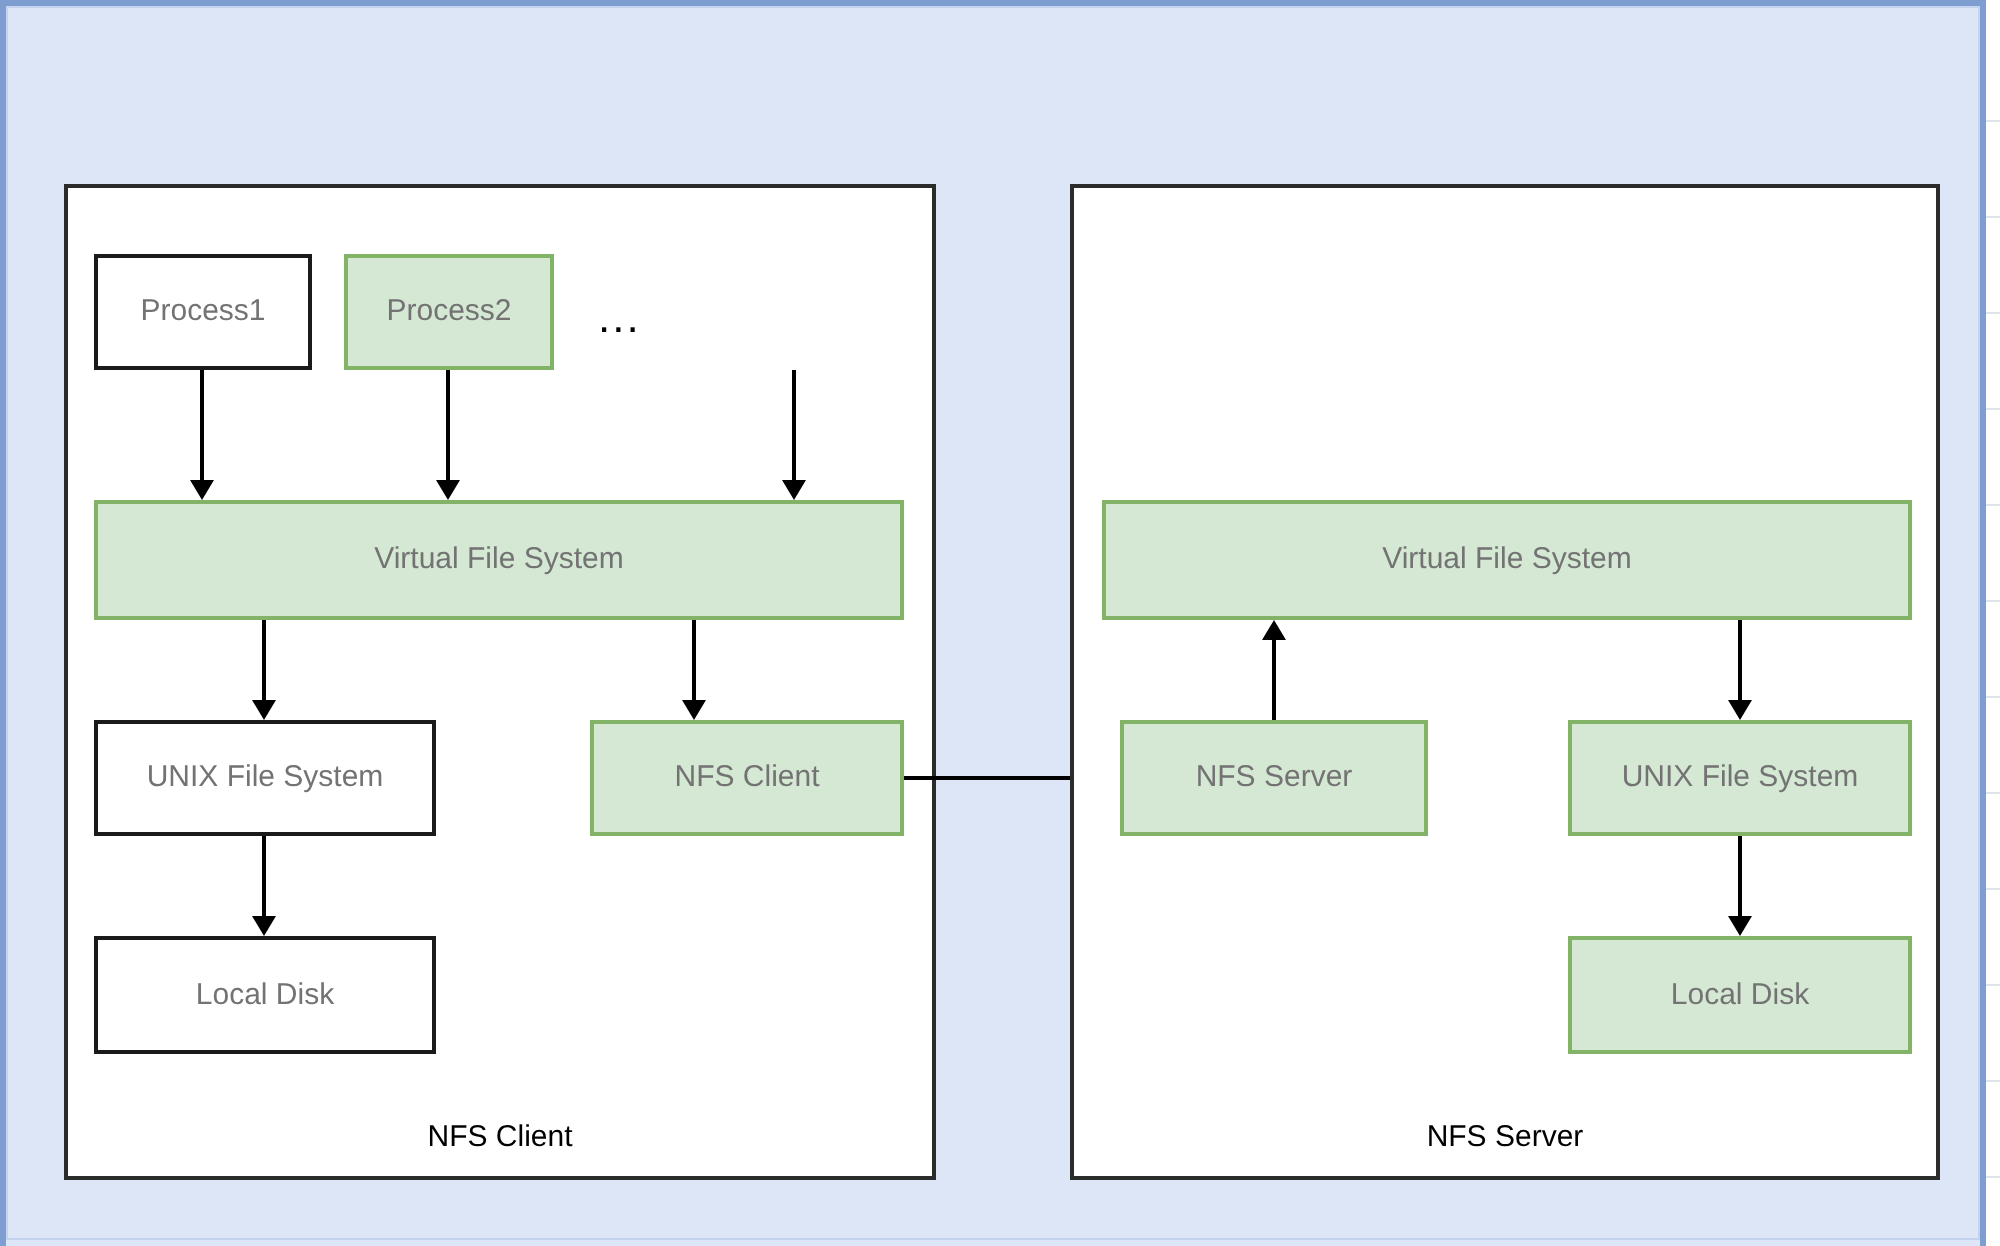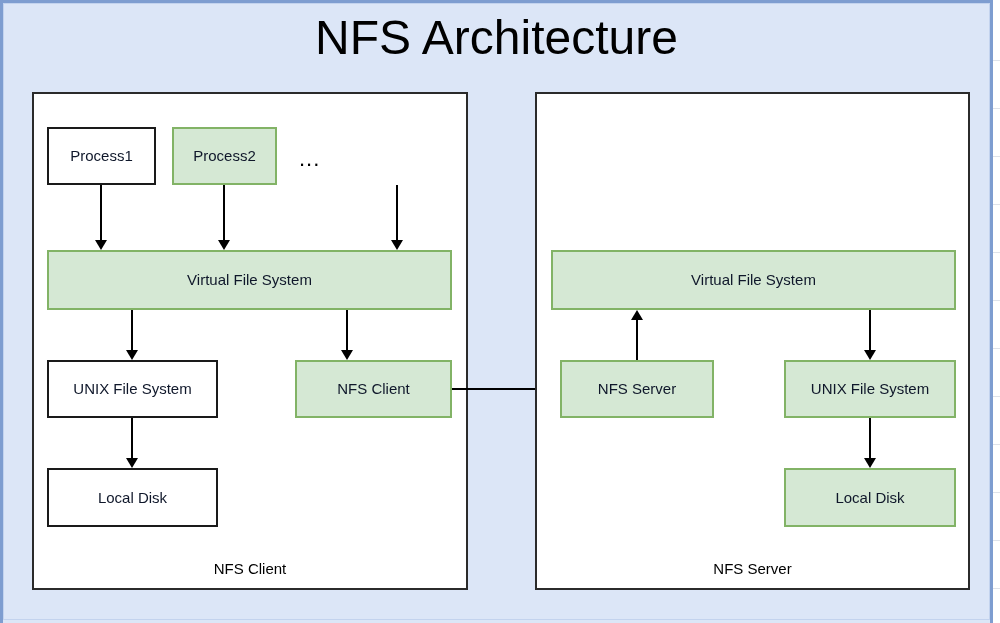--- a/index.html
+++ b/index.html
@@ -85,21 +85,21 @@
   }
   
   .node {
     position: absolute;
     box-sizing: border-box;
     display: flex;
     align-items: center;
     justify-content: center;
     font-size: 15px;
     line-height: 18px;
-    color: #0f172a;
+    color: #737373;
     text-align: center;
     white-space: nowrap;
   }
   .node.white {
     background: #ffffff;
     border: 2px solid #1a1a1a;
   }
   .node.green {
     background: #d5e8d4;
     border: 2px solid #82b366;
@@ -165,21 +165,20 @@
     <div class="tick" style="top:252px"></div>
     <div class="tick" style="top:300px"></div>
     <div class="tick" style="top:348px"></div>
     <div class="tick" style="top:396px"></div>
     <div class="tick" style="top:444px"></div>
     <div class="tick" style="top:492px"></div>
     <div class="tick" style="top:540px"></div>
     <div class="tick" style="top:588px"></div>
   </div>
 
-  <div class="title">NFS Architecture</div>
 
   <div class="panel" style="left:32px; top:92px; width:436px; height:498px;"></div>
 
   <div class="node white" style="left:47px; top:127px; width:109px; height:58px;">
     <span>Process1</span>
   </div>
 
   <div class="node green" style="left:172px; top:127px; width:105px; height:58px;">
     <span>Process2</span>
   </div>

